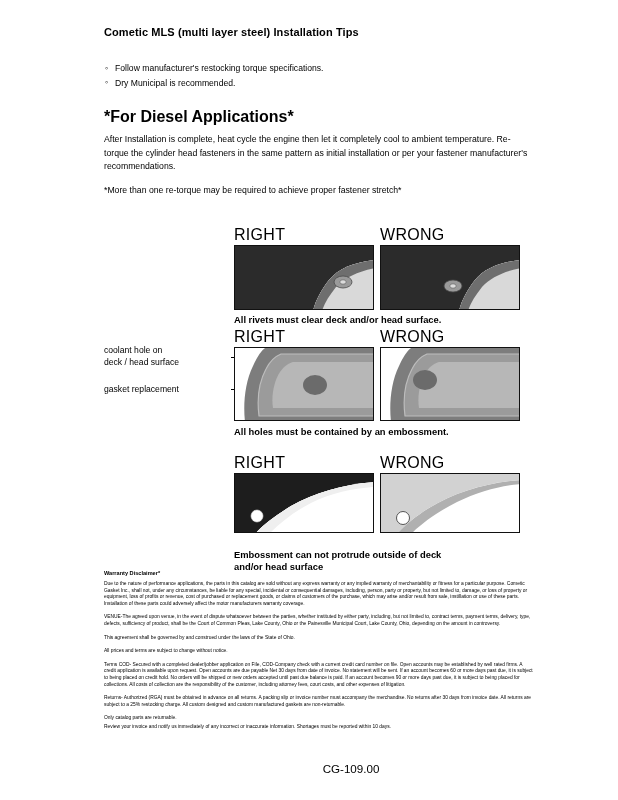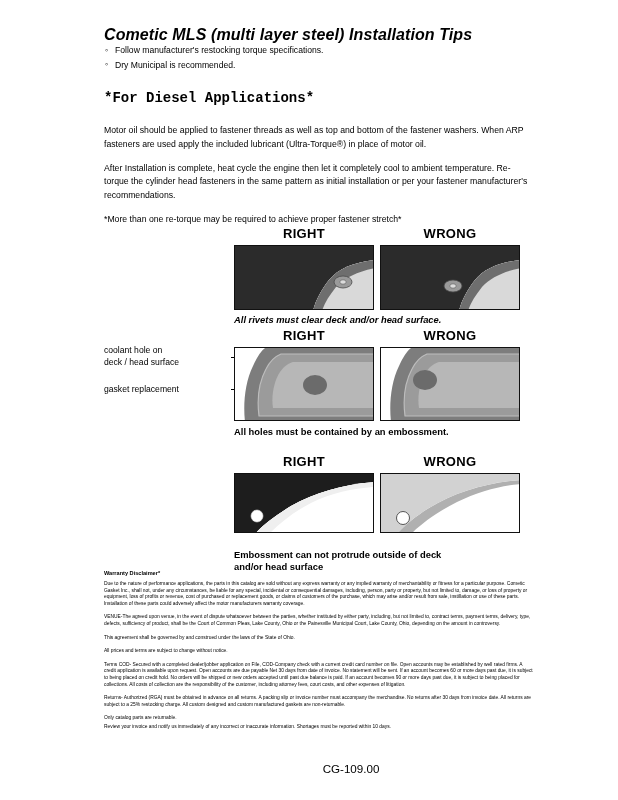--- a/index.html
+++ b/index.html
@@ -21,25 +21,24 @@
     width: 618px;
     height: 800px;
   }
   .content {
     position: absolute;
     left: 104px;
     top: 26px;
     width: 430px;
   }
   h1.title {
-    font-size: 16px;
-    font-weight: bold;
-    margin: 0 0 0 0;
+    font-size: 11px;
+    font-weight: bold;
+    margin: 0 0 24px 0;
     letter-spacing: 0.1px;
-    font-style: italic;
   }
   ul.bullets {
     list-style: none;
     margin: 0;
     padding: 0;
   }
   ul.bullets > li {
     font-size: 8.6px;
     line-height: 13.6px;
     position: relative;
@@ -66,24 +65,23 @@
     margin: 0;
   }
   ul.subbullets > li::before {
     content: "\2022";
     position: absolute;
     left: 2px;
     top: -0.5px;
     font-size: 9px;
   }
   h2.subhead {
-    font-size: 14px;
-    font-weight: bold;
-    margin: 18px 0 18px 0;
-    font-family: Liberation Mono, monospace;
+    font-size: 16px;
+    font-weight: bold;
+    margin: 18px 0 7px 0;
   }
   p.para {
     font-size: 8.7px;
     line-height: 13.4px;
     margin: 0 0 11px 0;
   }
   p.para.last {
     margin-bottom: 0;
   }
 
@@ -91,23 +89,23 @@
   .figures {
     position: absolute;
     left: 0;
     top: 226px;
     width: 618px;
   }
   .figrow {
     position: relative;
   }
   .figlabel {
-    font-size: 13px;
-    font-weight: bold;
-    text-align: center;
+    font-size: 16px;
+    font-weight: normal;
+    text-align: left;
     letter-spacing: 0.3px;
   }
   .panel {
     border: 1px solid #111;
     box-sizing: border-box;
     overflow: hidden;
     position: relative;
     background: #ffffff;
   }
   .caption {
@@ -161,21 +159,20 @@
 
   <div class="content">
     <h1 class="title">Cometic MLS (multi layer steel) Installation Tips</h1>
 
     <ul class="bullets">
       <li>Follow manufacturer's restocking torque specifications.</li>
       <li>Dry Municipal is recommended.</li>
     </ul>
 
     <h2 class="subhead">*For Diesel Applications*</h2>
-    <p class="para">Motor oil should be applied to fastener threads as well as top and bottom of the fastener washers. When ARP fasteners are used apply the included lubricant (Ultra-Torque®) in place of motor oil.</p>
     <p class="para">After Installation is complete, heat cycle the engine then let it completely cool to ambient temperature. Re-torque the cylinder head fasteners in the same pattern as initial installation or per your fastener manufacturer's recommendations.</p>
     <p class="para last">*More than one re-torque may be required to achieve proper fastener stretch*</p>
   </div>
 
   <div class="figures">
 
     <div class="figrow" style="height:96px;">
       <div class="figlabel" style="position:absolute;left:234px;top:0;width:140px;">RIGHT</div>
       <div class="figlabel" style="position:absolute;left:380px;top:0;width:140px;">WRONG</div>
 
@@ -194,21 +191,21 @@
         <svg width="140" height="65" viewBox="0 0 140 65">
           <rect x="0" y="0" width="140" height="65" fill="#ffffff"></rect>
           <path d="M0,0 L140,0 L140,14 C120,16 104,22 94,34 C86,44 80,56 78,65 L0,65 Z" fill="#2b2b2b"></path>
           <path d="M140,14 C120,16 104,22 94,34 C86,44 80,56 78,65 L140,65 Z" fill="#d9d9d9"></path>
           <path d="M78,65 C80,56 86,44 94,34 C104,22 120,16 140,14 L140,22 C124,25 110,31 101,41 C94,50 89,58 87,65 Z" fill="#6e6e6e"></path>
           <ellipse cx="72" cy="40" rx="9" ry="6" fill="#9a9a9a" stroke="#4a4a4a" stroke-width="0.8"></ellipse>
           <ellipse cx="72" cy="40" rx="3.2" ry="2.2" fill="#dcdcdc" stroke="#555" stroke-width="0.6"></ellipse>
         </svg>
       </div>
 
-      <div class="caption" style="position:absolute;left:234px;top:88px;width:300px;font-style:italic;">All rivets must clear deck and/or head surface.</div>
+      <div class="caption" style="position:absolute;left:234px;top:88px;width:300px;">All rivets must clear deck and/or head surface.</div>
     </div>
 
     <div class="figrow" style="height:120px;margin-top:6px;">
       <div class="figlabel" style="position:absolute;left:234px;top:0;width:140px;">RIGHT</div>
       <div class="figlabel" style="position:absolute;left:380px;top:0;width:140px;">WRONG</div>
 
       <div class="annot" style="position:absolute;left:104px;top:17px;width:125px;">
         <span>coolant hole on</span><br>
         <span>deck / head surface</span>
       </div>

